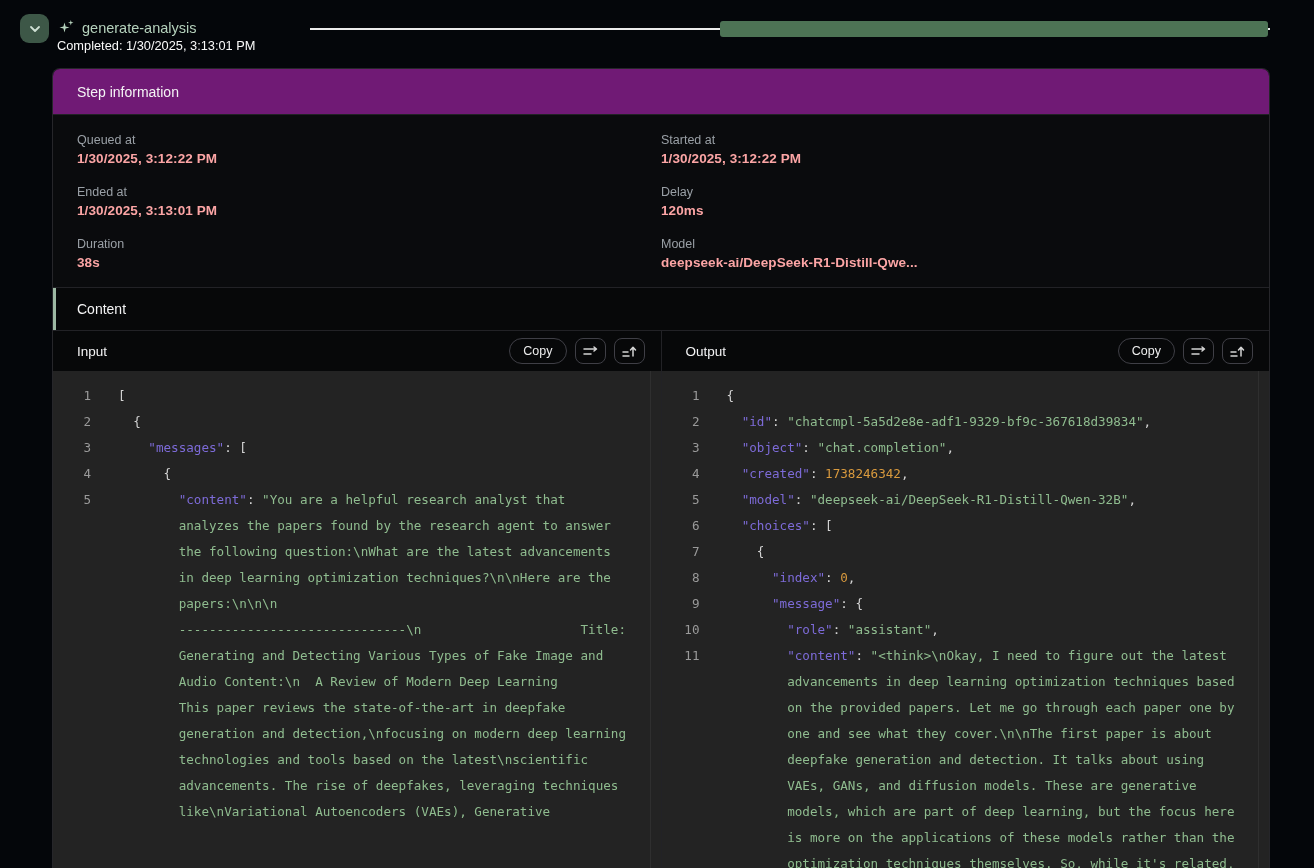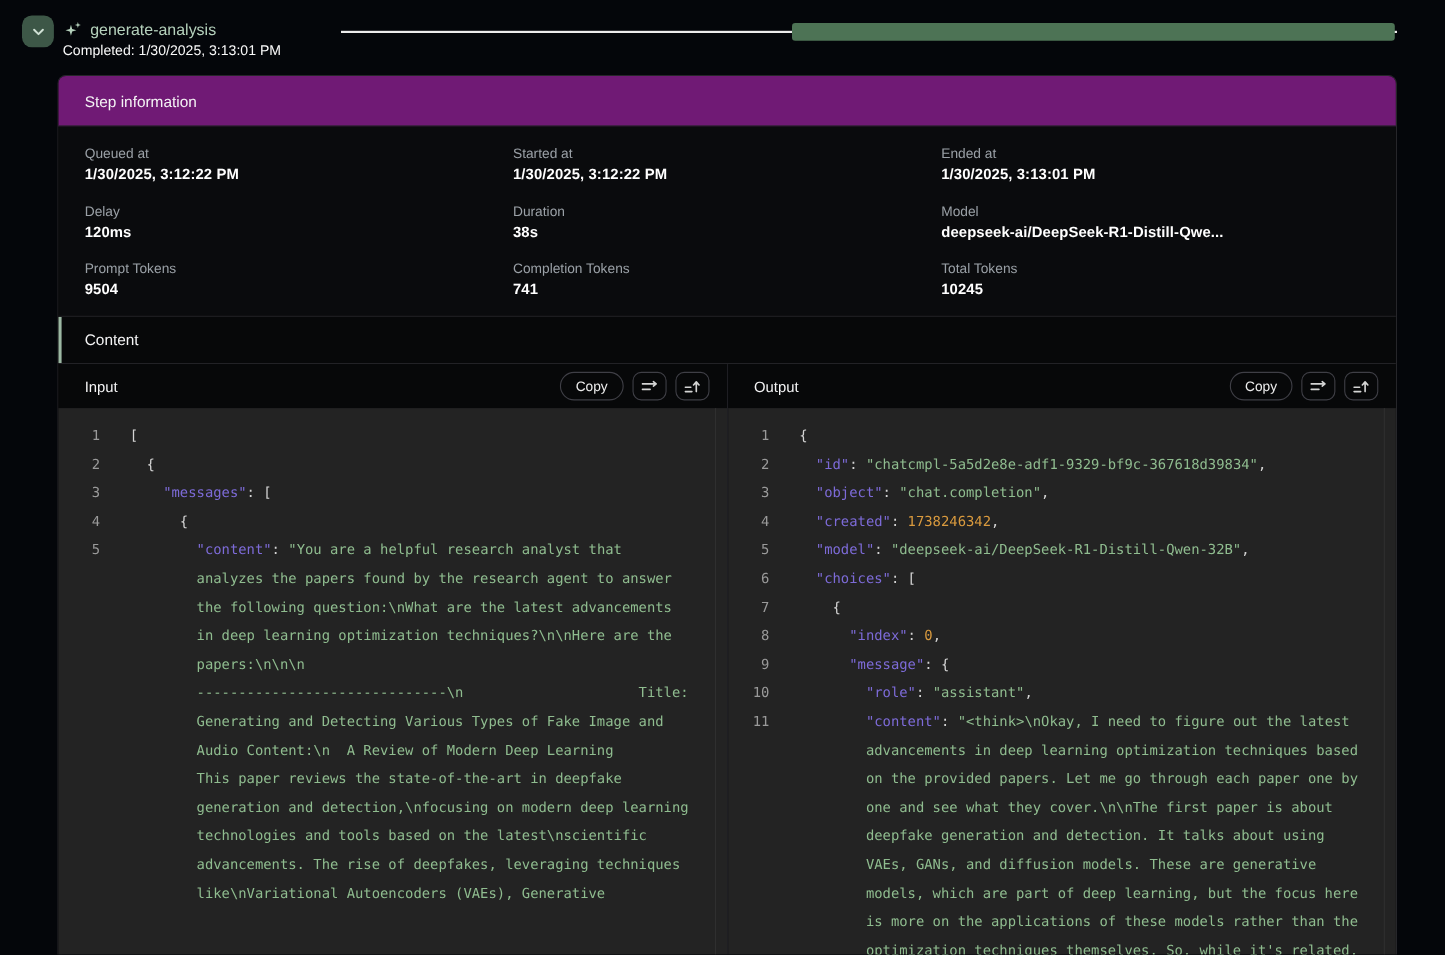--- a/index.html
+++ b/index.html
@@ -40,26 +40,26 @@
     display:flex; align-items:center;
     padding:0 24px;
     background:#701a75;
     border-bottom:1px solid #222226;
     font-size:14px; color:#f4f4f5;
   }
   .stats {
     flex:none; height:172px;
     padding:18px 24px 0 24px;
     display:grid;
-    grid-template-columns:repeat(3, 1fr);
+    grid-template-columns:repeat(2, 1fr);
     grid-auto-rows:52px;
     background:#0a0b0d;
   }
   .stat-label { font-size:12.5px; color:#9aa0a6; margin-bottom:4px; }
-  .stat-value { font-size:13.5px; font-weight:700; color:#ffffff; letter-spacing:0.1px; }
+  .stat-value { font-size:13.5px; font-weight:700; color:#fca5a5; letter-spacing:0.1px; }
 
   .content-header {
     height:44px; flex:none;
     display:flex; align-items:center;
     padding:0 24px;
     background:#070809;
     border-top:1px solid #222226;
     border-bottom:1px solid #222226;
     box-shadow:inset 3px 0 0 #9cb8a3;
     font-size:14px; color:#f4f4f5;

